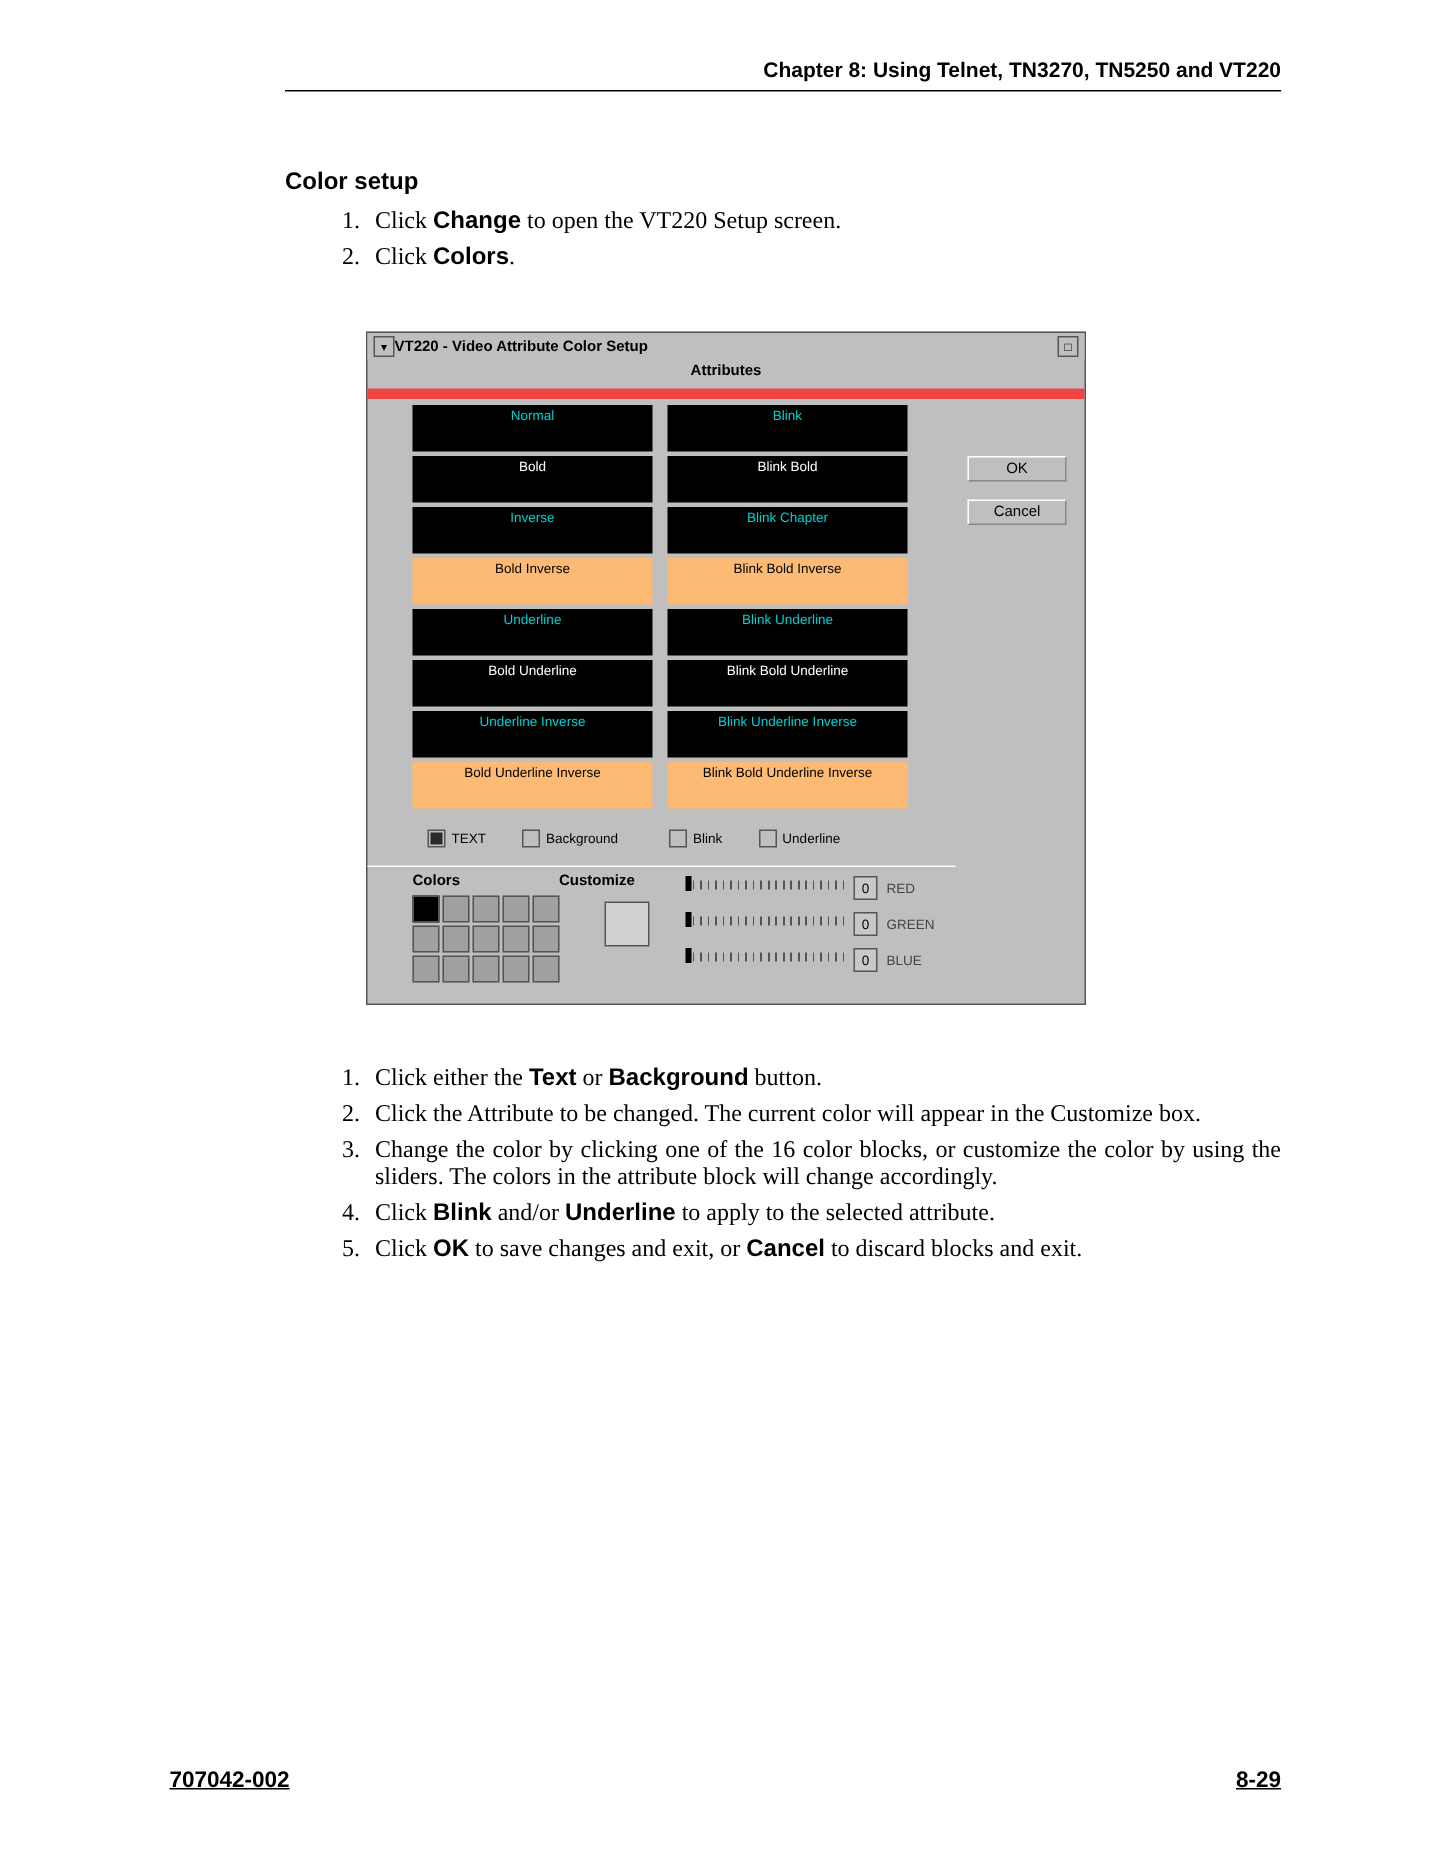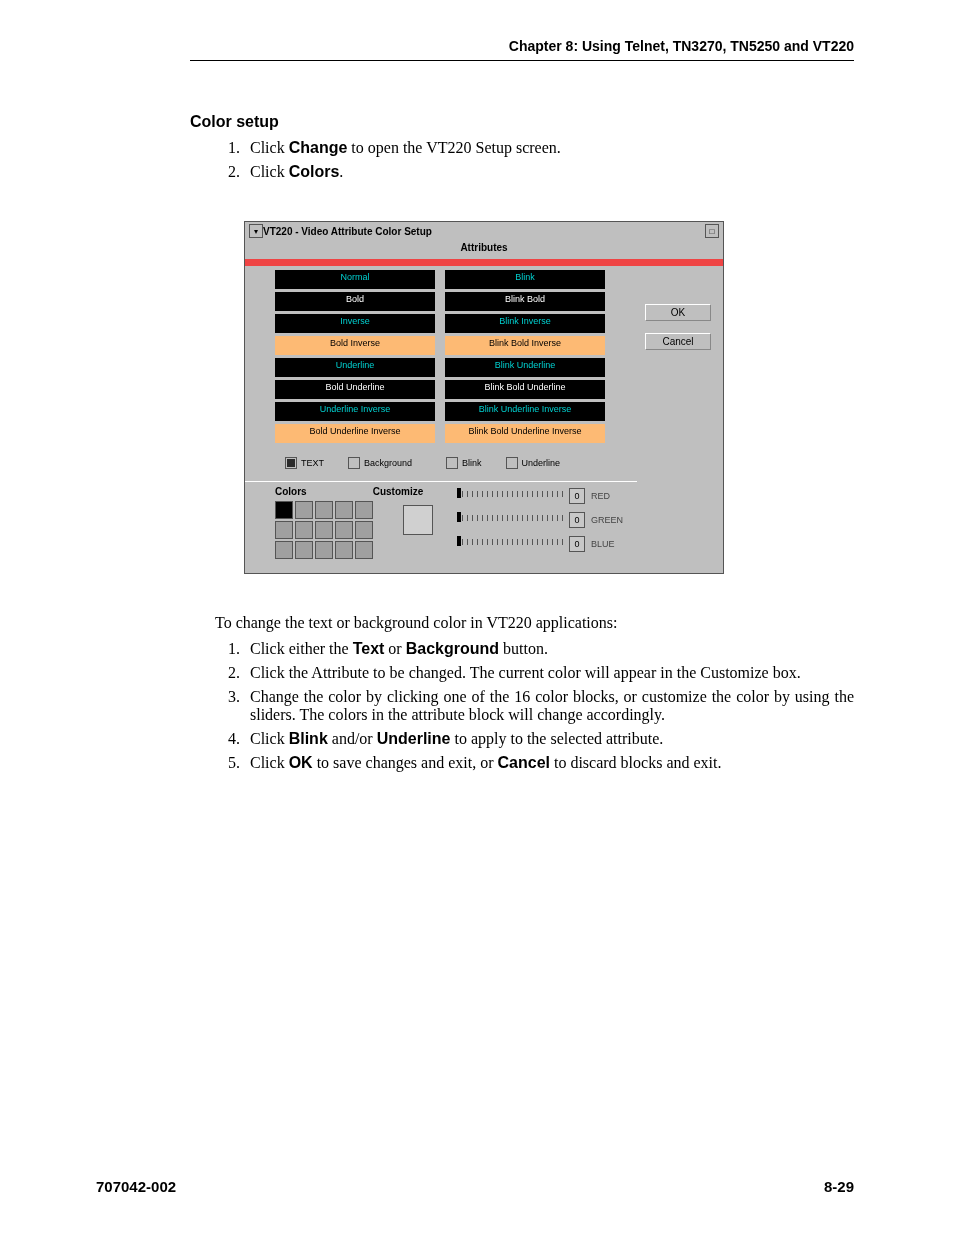--- a/index.html
+++ b/index.html
@@ -98,21 +98,21 @@
     gap: 10px;
     padding: 4px 10px 6px 30px;
   }
   .attr-col {
     display: flex;
     flex-direction: column;
     gap: 3px;
   }
   .attr-cell {
     width: 160px;
-    height: 19px;
+    height: 31px;
     background: #000;
     color: #fff;
     text-align: center;
     line-height: 15px;
     font-size: 9px;
   }
   .attr-cell.cyan { color: #00d0d0; }
   .attr-cell.white-bg { background: #fdba74; color: #000; }
   .btn {
     display: inline-block;
@@ -235,27 +235,28 @@
     width: 36px;
     font-size: 9px;
     color: #444;
   }
   .body-para {
     margin: 30px 0 0 115px;
   }
   .footer {
     position: absolute;
     bottom: 40px;
-    left: 96px;
+    left: 113px;
     right: 100px;
     display: flex;
     justify-content: space-between;
     font-family: Arial, Helvetica, sans-serif;
     font-weight: bold;
     font-size: 15px;
+    text-decoration: underline;
   }
 </style>
 </head>
 <body>
 
 <div class="page">
   <div class="chapter-header">Chapter 8: Using Telnet, TN3270, TN5250 and VT220</div>
 
   <div class="section-title">Color setup</div>
 
@@ -286,21 +287,21 @@
             <div class="attr-cell cyan">Inverse</div>
             <div class="attr-cell white-bg">Bold Inverse</div>
             <div class="attr-cell cyan">Underline</div>
             <div class="attr-cell">Bold Underline</div>
             <div class="attr-cell cyan">Underline Inverse</div>
             <div class="attr-cell white-bg">Bold Underline Inverse</div>
           </div>
           <div class="attr-col">
             <div class="attr-cell cyan">Blink</div>
             <div class="attr-cell">Blink Bold</div>
-            <div class="attr-cell cyan">Blink Inverse</div>
+            <div class="attr-cell cyan">Blink Chapter</div>
             <div class="attr-cell white-bg">Blink Bold Inverse</div>
             <div class="attr-cell cyan">Blink Underline</div>
             <div class="attr-cell">Blink Bold Underline</div>
             <div class="attr-cell cyan">Blink Underline Inverse</div>
             <div class="attr-cell white-bg">Blink Bold Underline Inverse</div>
           </div>
         </div>
 
         <div class="radio-row">
           <div class="radio-group">
@@ -381,21 +382,20 @@
         </div>
       </div>
 
       <div class="right-btns">
         <div class="btn">OK</div>
         <div class="btn">Cancel</div>
       </div>
     </div>
   </div>
 
-  <div class="body-para">To change the text or background color in VT220 applications:</div>
 
   <ol>
     <li>
       <span>Click either the </span><span class="bold-sans">Text</span><span> or </span><span class="bold-sans">Background</span><span> button.</span>
     </li>
     <li>Click the Attribute to be changed. The current color will appear in the Customize box.</li>
     <li>Change the color by clicking one of the 16 color blocks, or customize the color by using the sliders. The colors in the attribute block will change accordingly.</li>
     <li>
       <span>Click </span><span class="bold-sans">Blink</span><span> and/or </span><span class="bold-sans">Underline</span><span> to apply to the selected attribute.</span>
     </li>

